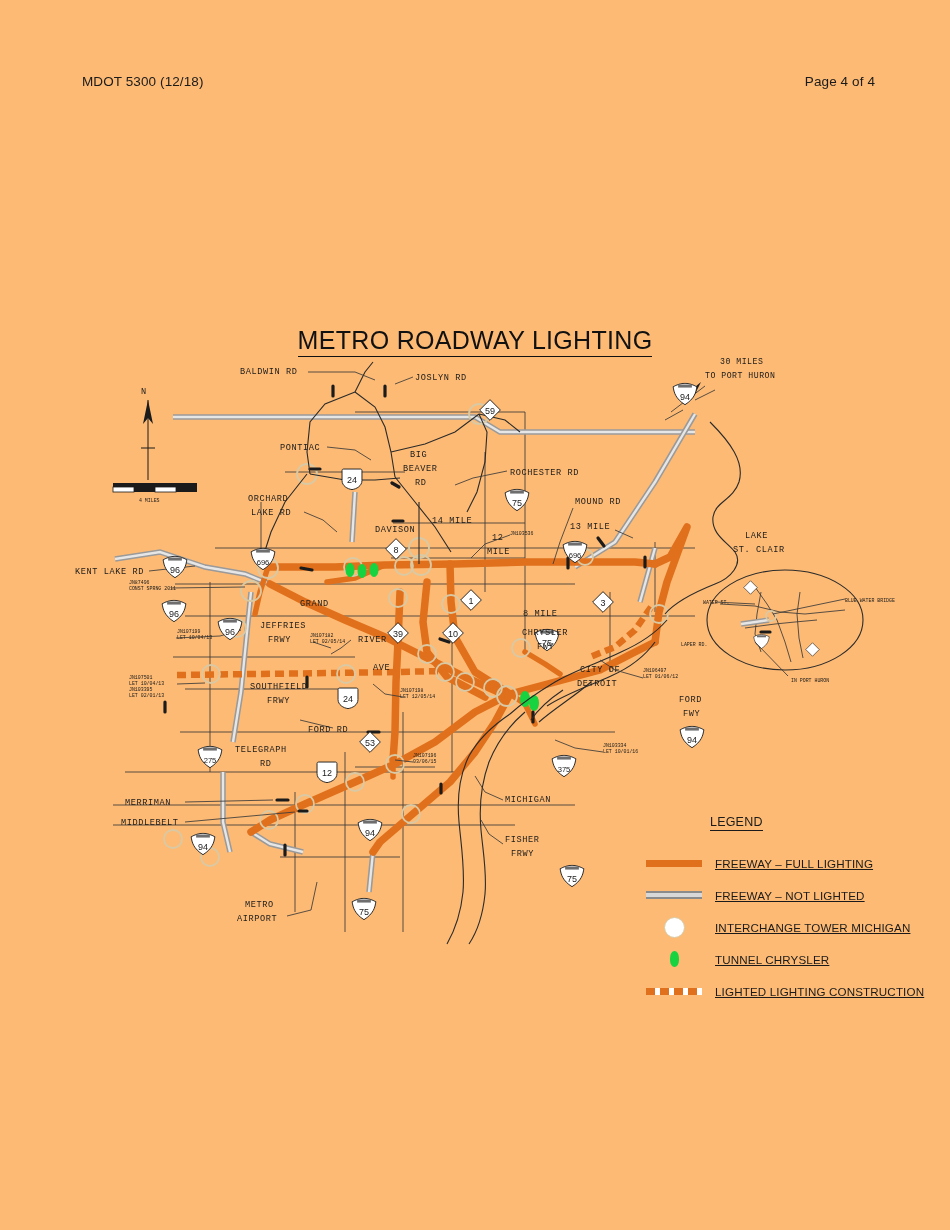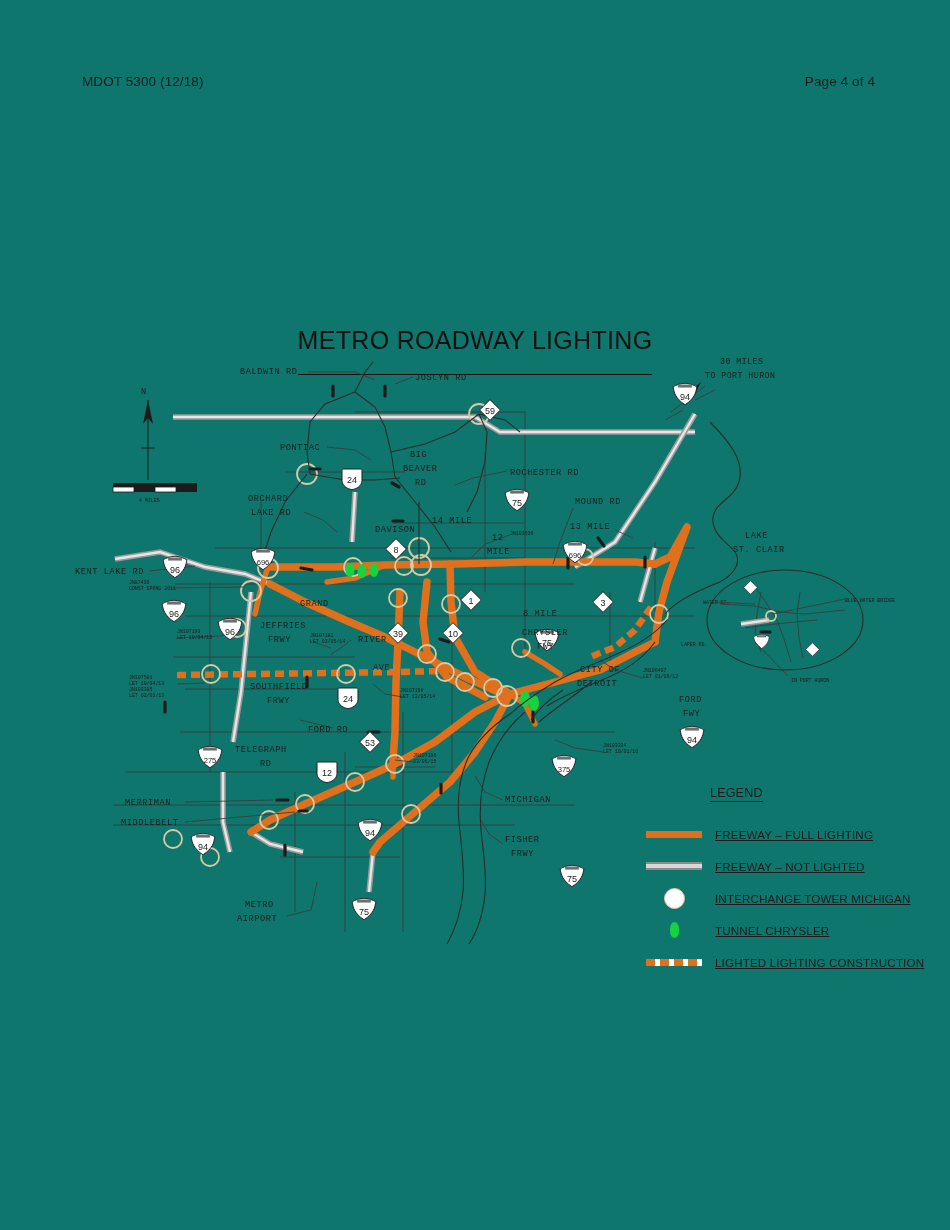--- a/index.html
+++ b/index.html
@@ -12,21 +12,21 @@
     width: 950px;
     height: 1230px;
     position: relative;
     font-family: "Liberation Sans", sans-serif;
     color: #000;
     overflow: hidden;
   }
   .page {
     position: absolute;
     inset: 0;
-    background: #0f766e;
+    background: #fdba74;
   }
 
   
   .doc-header {
     position: absolute;
     top: 74px;
     left: 82px;
     right: 75px;
     display: flex;
     justify-content: space-between;
@@ -42,38 +42,38 @@
     top: 326px;
     left: 0;
     width: 950px;
     text-align: center;
     font-size: 25px;
     letter-spacing: 0.3px;
     color: #111;
   }
   .map-title span.ttxt {
     border-bottom: 1.6px solid #111;
-    padding-bottom: 20px;
+    padding-bottom: 2px;
   }
 
   
   .map-figure {
     position: absolute;
     left: 55px;
     top: 352px;
     width: 895px;
     height: 600px;
   }
   .map-svg { display: block; width: 895px; height: 600px; }
 
   
   .legend {
     position: absolute;
     left: 645px;
-    top: 783px;
+    top: 812px;
     width: 300px;
   }
   .legend-title {
     font-size: 12.5px;
     color: #1b1b1b;
     letter-spacing: 0.2px;
     margin-left: 65px;
     display: inline-block;
     border-bottom: 1.2px solid #1b1b1b;
     padding-bottom: 1px;

